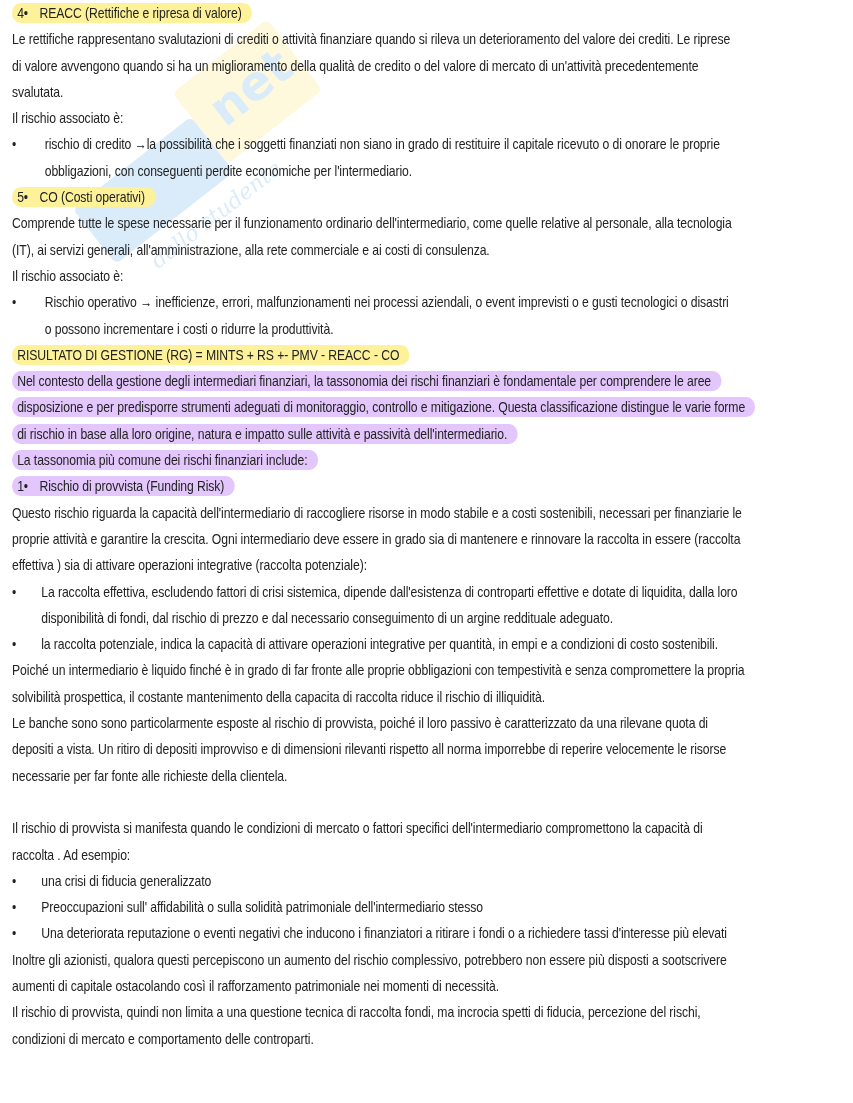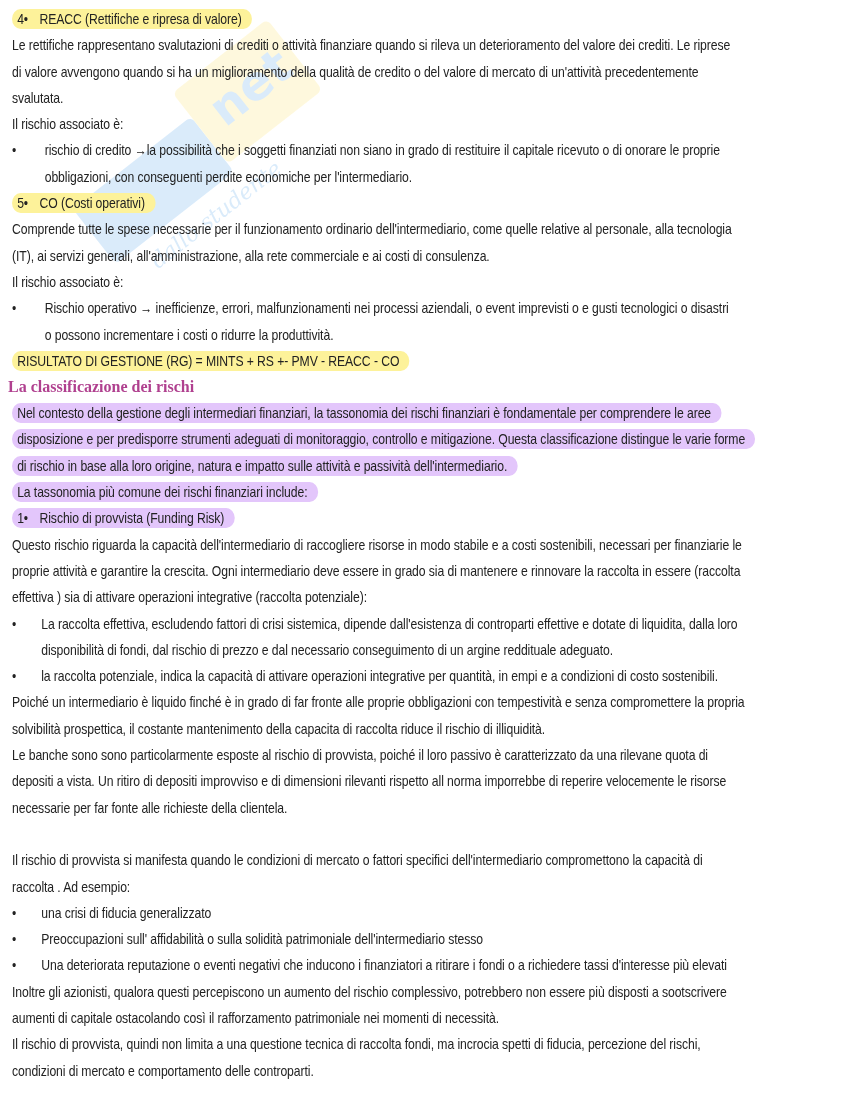--- a/index.html
+++ b/index.html
@@ -10,21 +10,21 @@
   }
   .watermark {
     position: absolute; left: 40px; top: 40px; width: 360px; height: 260px;
     transform: rotate(-38deg); transform-origin: center;
     pointer-events: none; z-index: 0; opacity: 0.16;
   }
   .wm-box { position:absolute; left:40px; top:70px; width:150px; height:70px; background:#1e88e5; border-radius:6px; }
   .wm-box2 { position:absolute; left:190px; top:40px; width:120px; height:90px; background:#fdd835; border-radius:6px; }
   .wm-text { position:absolute; left:210px; top:55px; font-size:48px; font-weight:bold; color:#1e88e5; font-family:"DejaVu Sans", sans-serif; }
   .wm-tag { position:absolute; left:70px; top:150px; font-size:22px; color:#1e88e5; font-style:italic; font-family:"DejaVu Serif", serif; }
-  .page { position: relative; z-index: 1; padding: 6px 0 0 12px; }
+  .page { position: relative; z-index: 1; padding: 0 0 0 12px; }
   .line {
     font-size: 14.2px; line-height: 26.3px; height: 26.3px; white-space: nowrap;
     transform: scaleX(0.86); transform-origin: left center; width: 970px;
     letter-spacing: -0.1px;
   }
   .hl {
     display: inline-block; line-height: 20px; padding: 0 12px 0 6px; border-radius: 11px;
   }
   .hl-yellow { background: #fdf29a; }
   .hl-purple { background: #e3c6fb; }
@@ -73,21 +73,20 @@
   <div class="line bullet-row">
     <span class="dot">•</span>
     <span class="txt">Rischio operativo → inefficienze, errori, malfunzionamenti nei processi aziendali, o event imprevisti o e gusti tecnologici o disastri</span>
   </div>
   <div class="line" style="padding-left:38px">o possono incrementare i costi o ridurre la produttività.</div>
 
   <div class="line">
     <span class="hl hl-yellow">RISULTATO DI GESTIONE (RG) = MINTS + RS +- PMV - REACC - CO</span>
   </div>
 
-  <div class="heading">La classificazione dei rischi</div>
 
   <div class="line"><span class="hl hl-purple">Nel contesto della gestione degli intermediari finanziari, la tassonomia dei rischi finanziari è fondamentale per comprendere le aree</span></div>
   <div class="line"><span class="hl hl-purple">disposizione e per predisporre strumenti adeguati di monitoraggio, controllo e mitigazione. Questa classificazione distingue le varie forme</span></div>
   <div class="line"><span class="hl hl-purple">di rischio in base alla loro origine, natura e impatto sulle attività e passività dell'intermediario.</span></div>
   <div class="line"><span class="hl hl-purple">La tassonomia più comune dei rischi finanziari include:</span></div>
   <div class="line">
     <span class="hl hl-purple"><span class="num">1•</span><span>Rischio di provvista (Funding Risk)</span></span>
   </div>
 
   <div class="line">Questo rischio riguarda la capacità dell'intermediario di raccogliere risorse in modo stabile e a costi sostenibili, necessari per finanziarie le</div>

